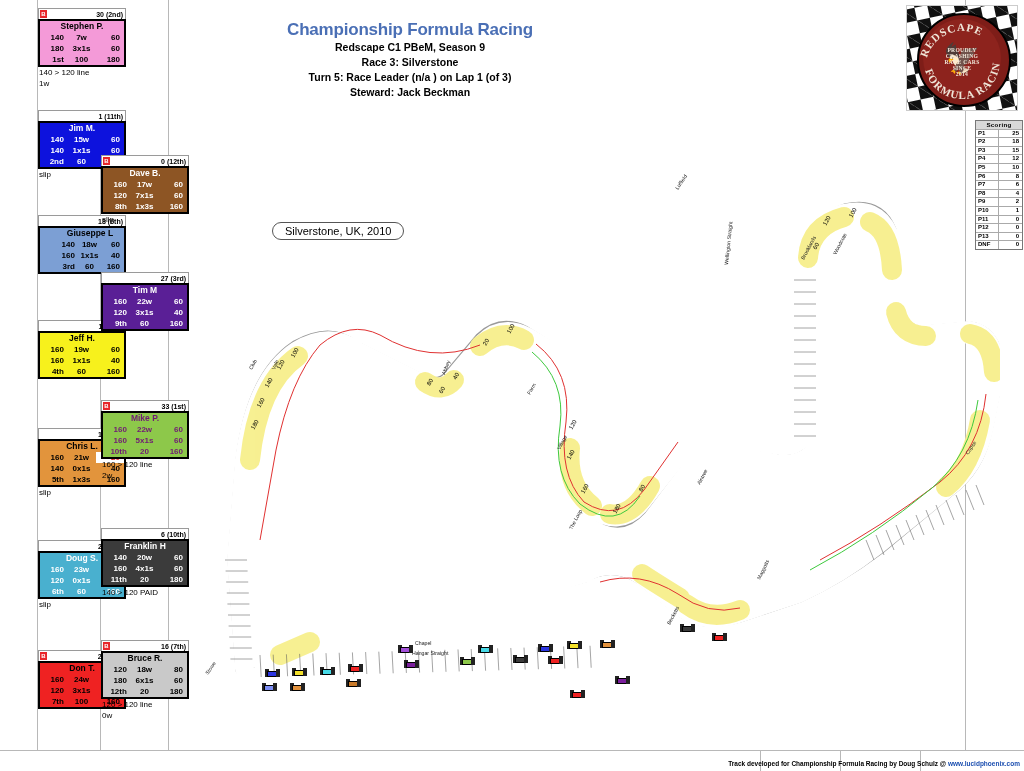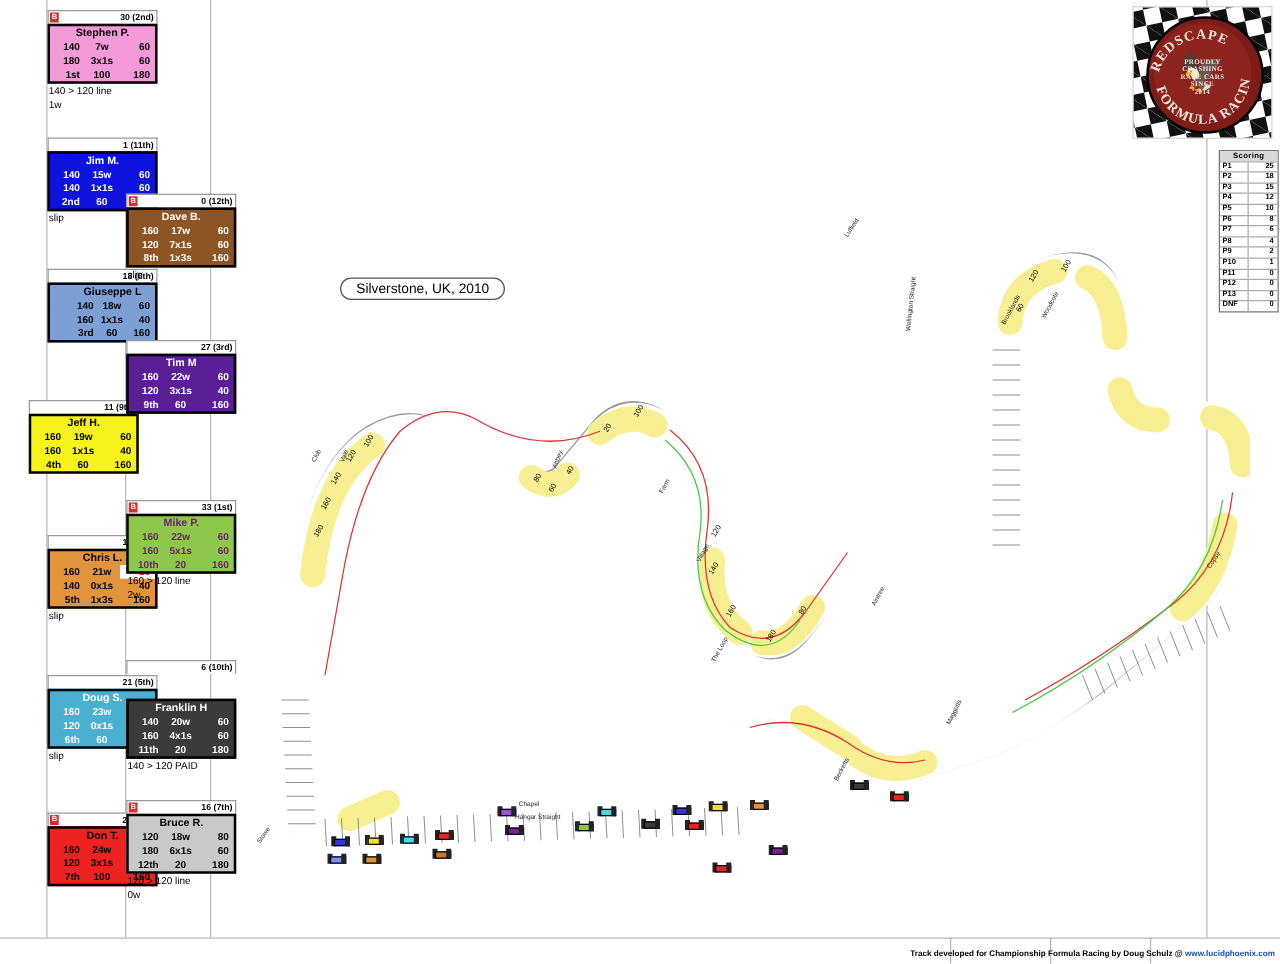--- a/index.html
+++ b/index.html
@@ -90,20 +90,27 @@
 
   <div class="vline" style="left:37px;top:0;height:750px;"></div>
   <div class="vline" style="left:100px;top:150px;height:600px;"></div>
   <div class="vline" style="left:168px;top:0;height:750px;"></div>
   <div class="hline" style="left:0;top:750px;width:1024px;"></div>
   <div class="vline" style="left:965px;top:0;height:750px;"></div>
   <div class="vline" style="left:760px;top:750px;height:21px;"></div>
   <div class="vline" style="left:840px;top:750px;height:21px;"></div>
   <div class="vline" style="left:920px;top:750px;height:21px;"></div>
 
+  <div class="title-block">
+    <div class="t1">Championship Formula Racing</div>
+    <div class="t2">Redscape C1 PBeM, Season 9</div>
+    <div class="t2">Race 3: Silverstone</div>
+    <div class="t2">Turn 5: Race Leader (n/a  ) on Lap 1 (of 3)</div>
+    <div class="t2">Steward: Jack Beckman</div>
+  </div>
 
   <div class="trackname">Silverstone, UK, 2010</div>
 
   <div class="logo">
     <div class="checks"></div>
     <div class="disc"></div>
     <div class="inner"></div>
     <svg class="arc-top" viewBox="0 0 88 88">
       <defs>
         <path id="arcT" d="M 8,52 A 36,36 0 0 1 80,52"></path>
@@ -518,21 +525,21 @@
             <div class="c2">1x1s</div>
             <div class="c3">40</div>
           </div>
           <div class="row">
             <div class="c1">3rd</div>
             <div class="c2">60</div>
             <div class="c3">160</div>
           </div>
         </div>
       </div>
-      <div class="card" style="left: 23px; top: 320px;">
+      <div class="card" style="left: 38px; top: 320px;">
         <div class="hdr">
           <div class="bflag off">B</div>
           <span>11 (9th)</span>
         </div>
         <div class="box" style="background: rgb(247, 241, 28); color: rgb(0, 0, 0); border-color: rgb(0, 0, 0);">
           <div class="name">Jeff H.</div>
           <div class="row">
             <div class="c1">160</div>
             <div class="c2">19w</div>
             <div class="c3">60</div>
@@ -696,21 +703,21 @@
           </div>
         </div>
         <div class="note">160 &gt; 120 line</div>
         <div class="note">2w</div>
       </div>
       <div class="card" style="left: 101px; top: 528px;">
         <div class="hdr">
           <div class="bflag off">B</div>
           <span>6 (10th)</span>
         </div>
-        <div class="box" style="background: rgb(59, 59, 59); color: rgb(255, 255, 255); border-color: rgb(0, 0, 0); margin-top: 20px;">
+        <div class="box" style="background: rgb(59, 59, 59); color: rgb(255, 255, 255); border-color: rgb(0, 0, 0);">
           <div class="name">Franklin H</div>
           <div class="row">
             <div class="c1">140</div>
             <div class="c2">20w</div>
             <div class="c3">60</div>
           </div>
           <div class="row">
             <div class="c1">160</div>
             <div class="c2">4x1s</div>
             <div class="c3">60</div>

